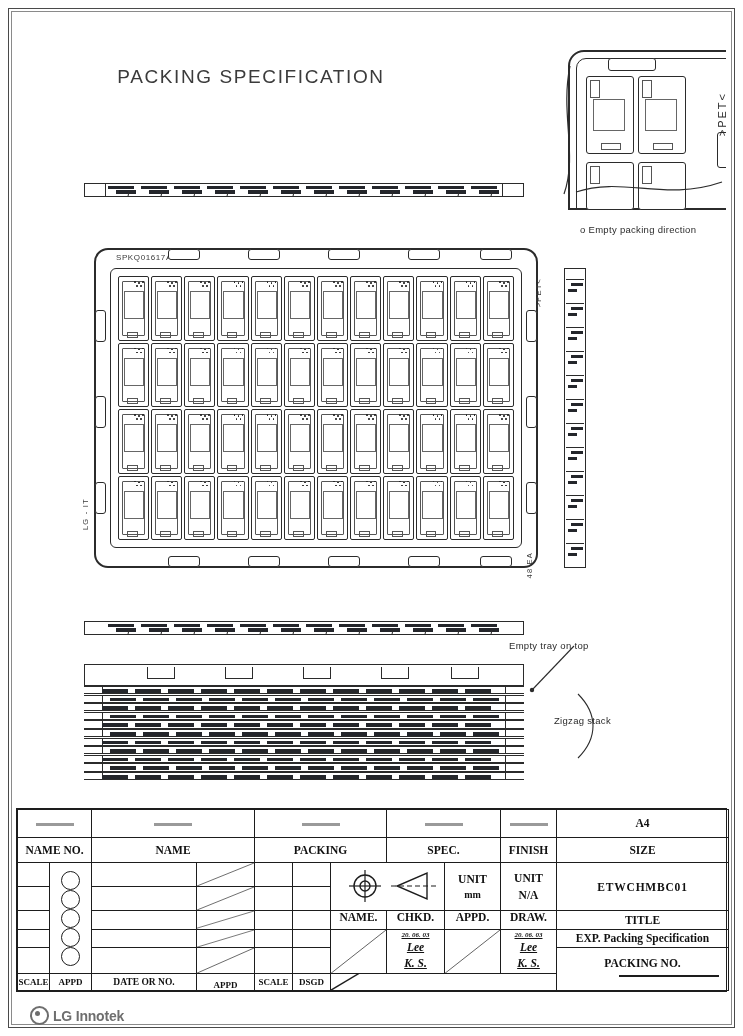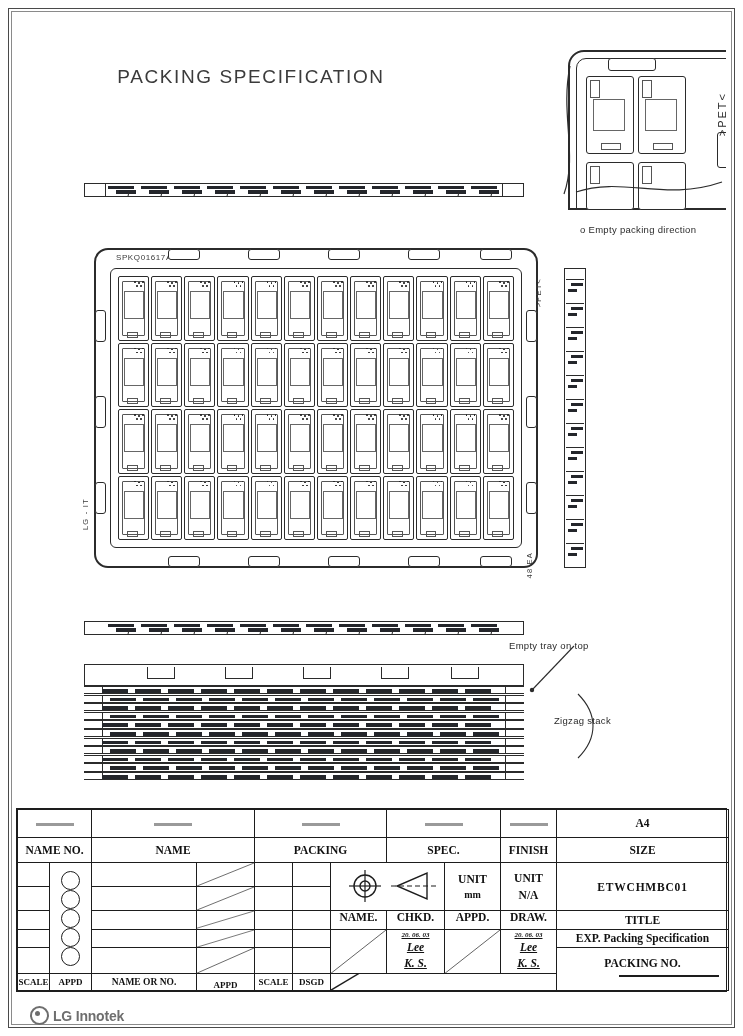--- a/index.html
+++ b/index.html
@@ -1208,21 +1208,21 @@
 
         <td rowspan="2" class="docno">
           <div>PACKING  NO.</div>
           <div><span class="docline"></span></div>
         </td>
       </tr>
 
       <tr style="height:16px;">
         <td style="font-size:9px;">SCALE</td>
         <td style="font-size:9px;">APPD</td>
-        <td style="font-size:9.5px;">NAME  OR  NO.</td>
+        <td style="font-size:9.5px;">DATE  OR  NO.</td>
         <td style="font-size:9px;vertical-align:bottom;">APPD</td>
         <td style="font-size:9px;">SCALE</td>
         <td style="font-size:9px;">DSGD</td>
         <td colspan="4" class="slashcell">
           <svg viewBox="0 0 100 100" preserveAspectRatio="none">
                 <line x1="0" y1="100" x2="12" y2="0" stroke="#1d1d1d" stroke-width="1.2"></line>
               </svg>
         </td>
       </tr>
     </tbody>

